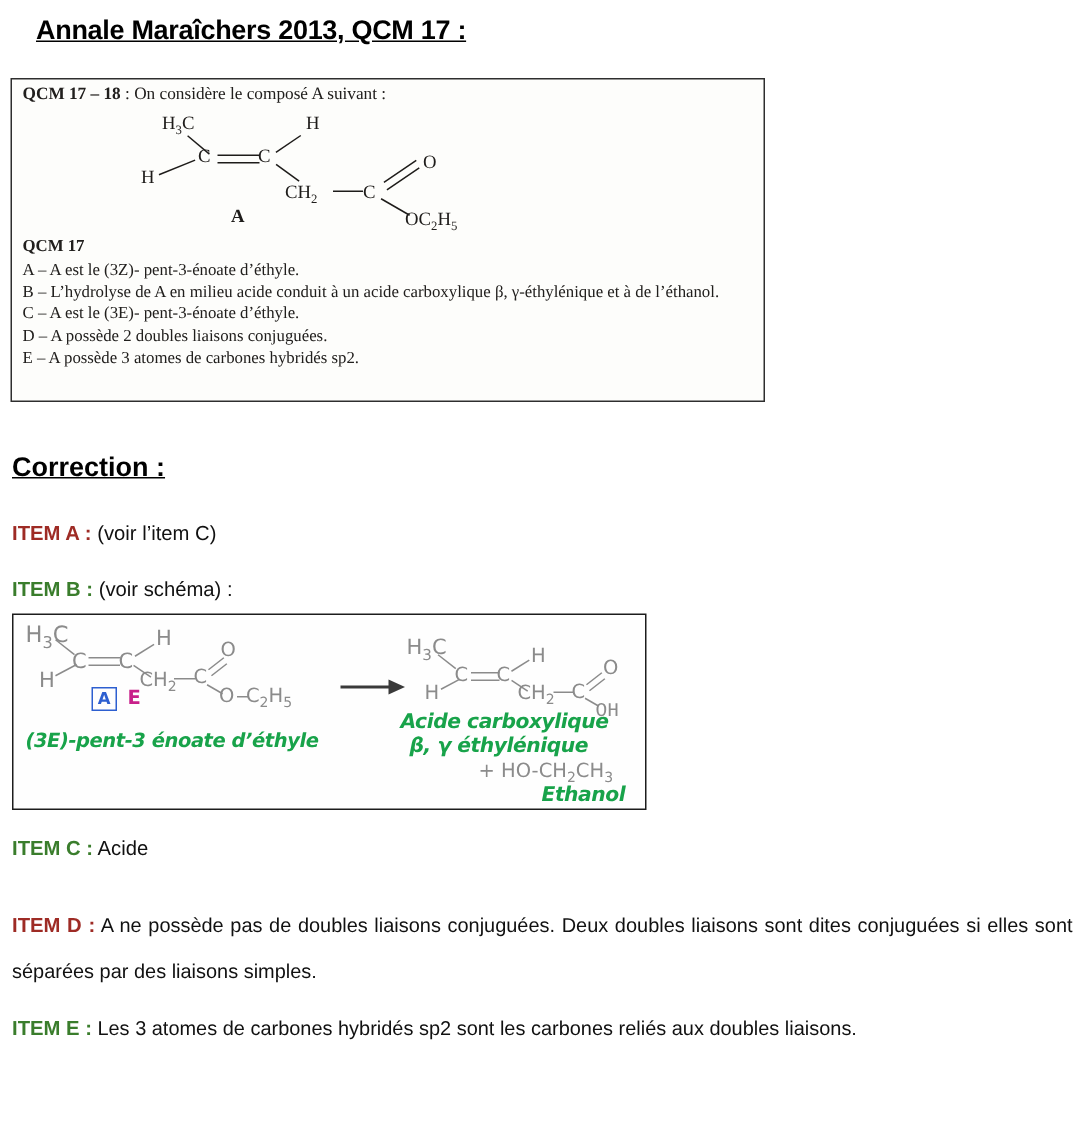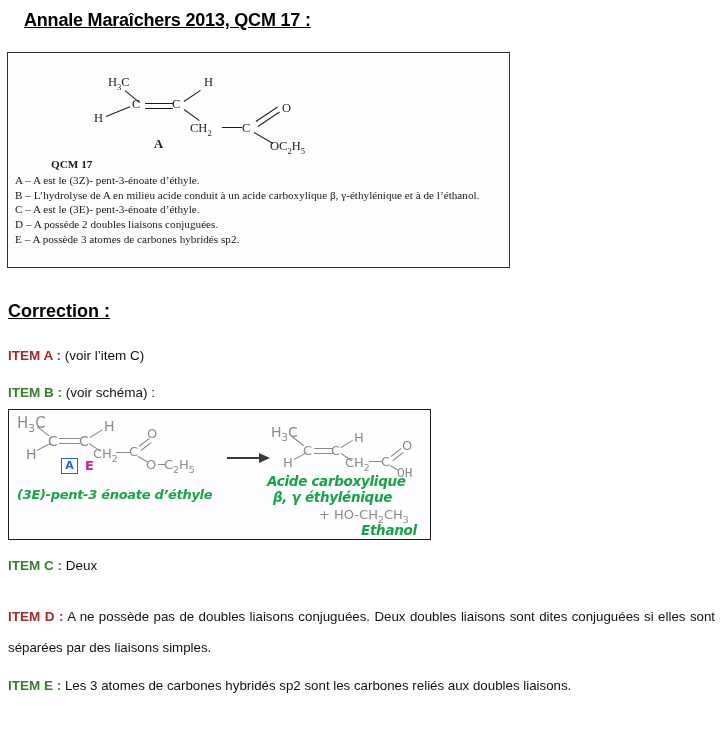--- a/index.html
+++ b/index.html
@@ -93,21 +93,20 @@
     left: 7px;
     top: 104px;
     width: 492px;
     font-size: 11.2px;
     line-height: 1.32;
   }
   .qcm-list .qcm-label {
     font-weight: bold;
     display: block;
     margin-bottom: 1px;
-    margin-left: 36px;
   }
   .qcm-list .qcm-item {
     display: block;
     text-indent: 0;
     padding-left: 13px;
     text-indent: -13px;
   }
 
   
   .item-line {
@@ -192,20 +191,23 @@
   }
 </style>
 </head>
 <body>
 
 <div class="page-title">Annale Maraîchers 2013, QCM 17 :</div>
 
 <div class="scan-box">
   <div class="scan-inner">
 
+    <div class="scan-head">
+      <b>QCM  17 – 18</b><span> : On considère le composé A suivant :</span>
+    </div>
 
     <div class="mol">
       <span class="at" style="left:14px; top:0px;">H<sub>3</sub>C</span>
       <span class="at" style="left:0px; top:36px;">H</span>
       <span class="at" style="left:38px; top:22px;">C</span>
       <span class="at" style="left:78px; top:22px;">C</span>
       <span class="at" style="left:110px; top:0px;">H</span>
       <span class="at" style="left:96px; top:46px;">CH<sub>2</sub></span>
       <span class="at" style="left:148px; top:46px;">C</span>
       <span class="at" style="left:188px; top:26px;">O</span>
@@ -305,21 +307,21 @@
 
   <span class="hw hw-green" style="left:258px; top:63px; font-size:13.5px;">Acide carboxylique</span>
   <span class="hw hw-green" style="left:264px; top:79px; font-size:13.5px;">β, γ éthylénique</span>
   <span class="hw hw-gray" style="left:310px; top:97px; font-size:13px;">+ HO-CH<sub>2</sub>CH<sub>3</sub></span>
   <span class="hw hw-green" style="left:352px; top:112px; font-size:13.5px;">Ethanol</span>
 
 </div>
 
 <div class="item-line" style="top:558px;">
   <span class="item-tag tag-green">ITEM C :</span>
-  <span class="item-text">Deux</span>
+  <span class="item-text">Acide</span>
 </div>
 
 <div class="item-para" style="top:601px;">
   <span class="item-tag tag-red">ITEM D :</span>
   <span class="item-text">A ne possède pas de doubles liaisons conjuguées. Deux doubles liaisons sont dites conjuguées si elles sont séparées par des liaisons simples.</span>
 </div>
 
 <div class="item-para" style="top:670px;">
   <span class="item-tag tag-green">ITEM E :</span>
   <span class="item-text">Les 3 atomes de carbones hybridés sp2 sont les carbones reliés aux doubles liaisons.</span>

